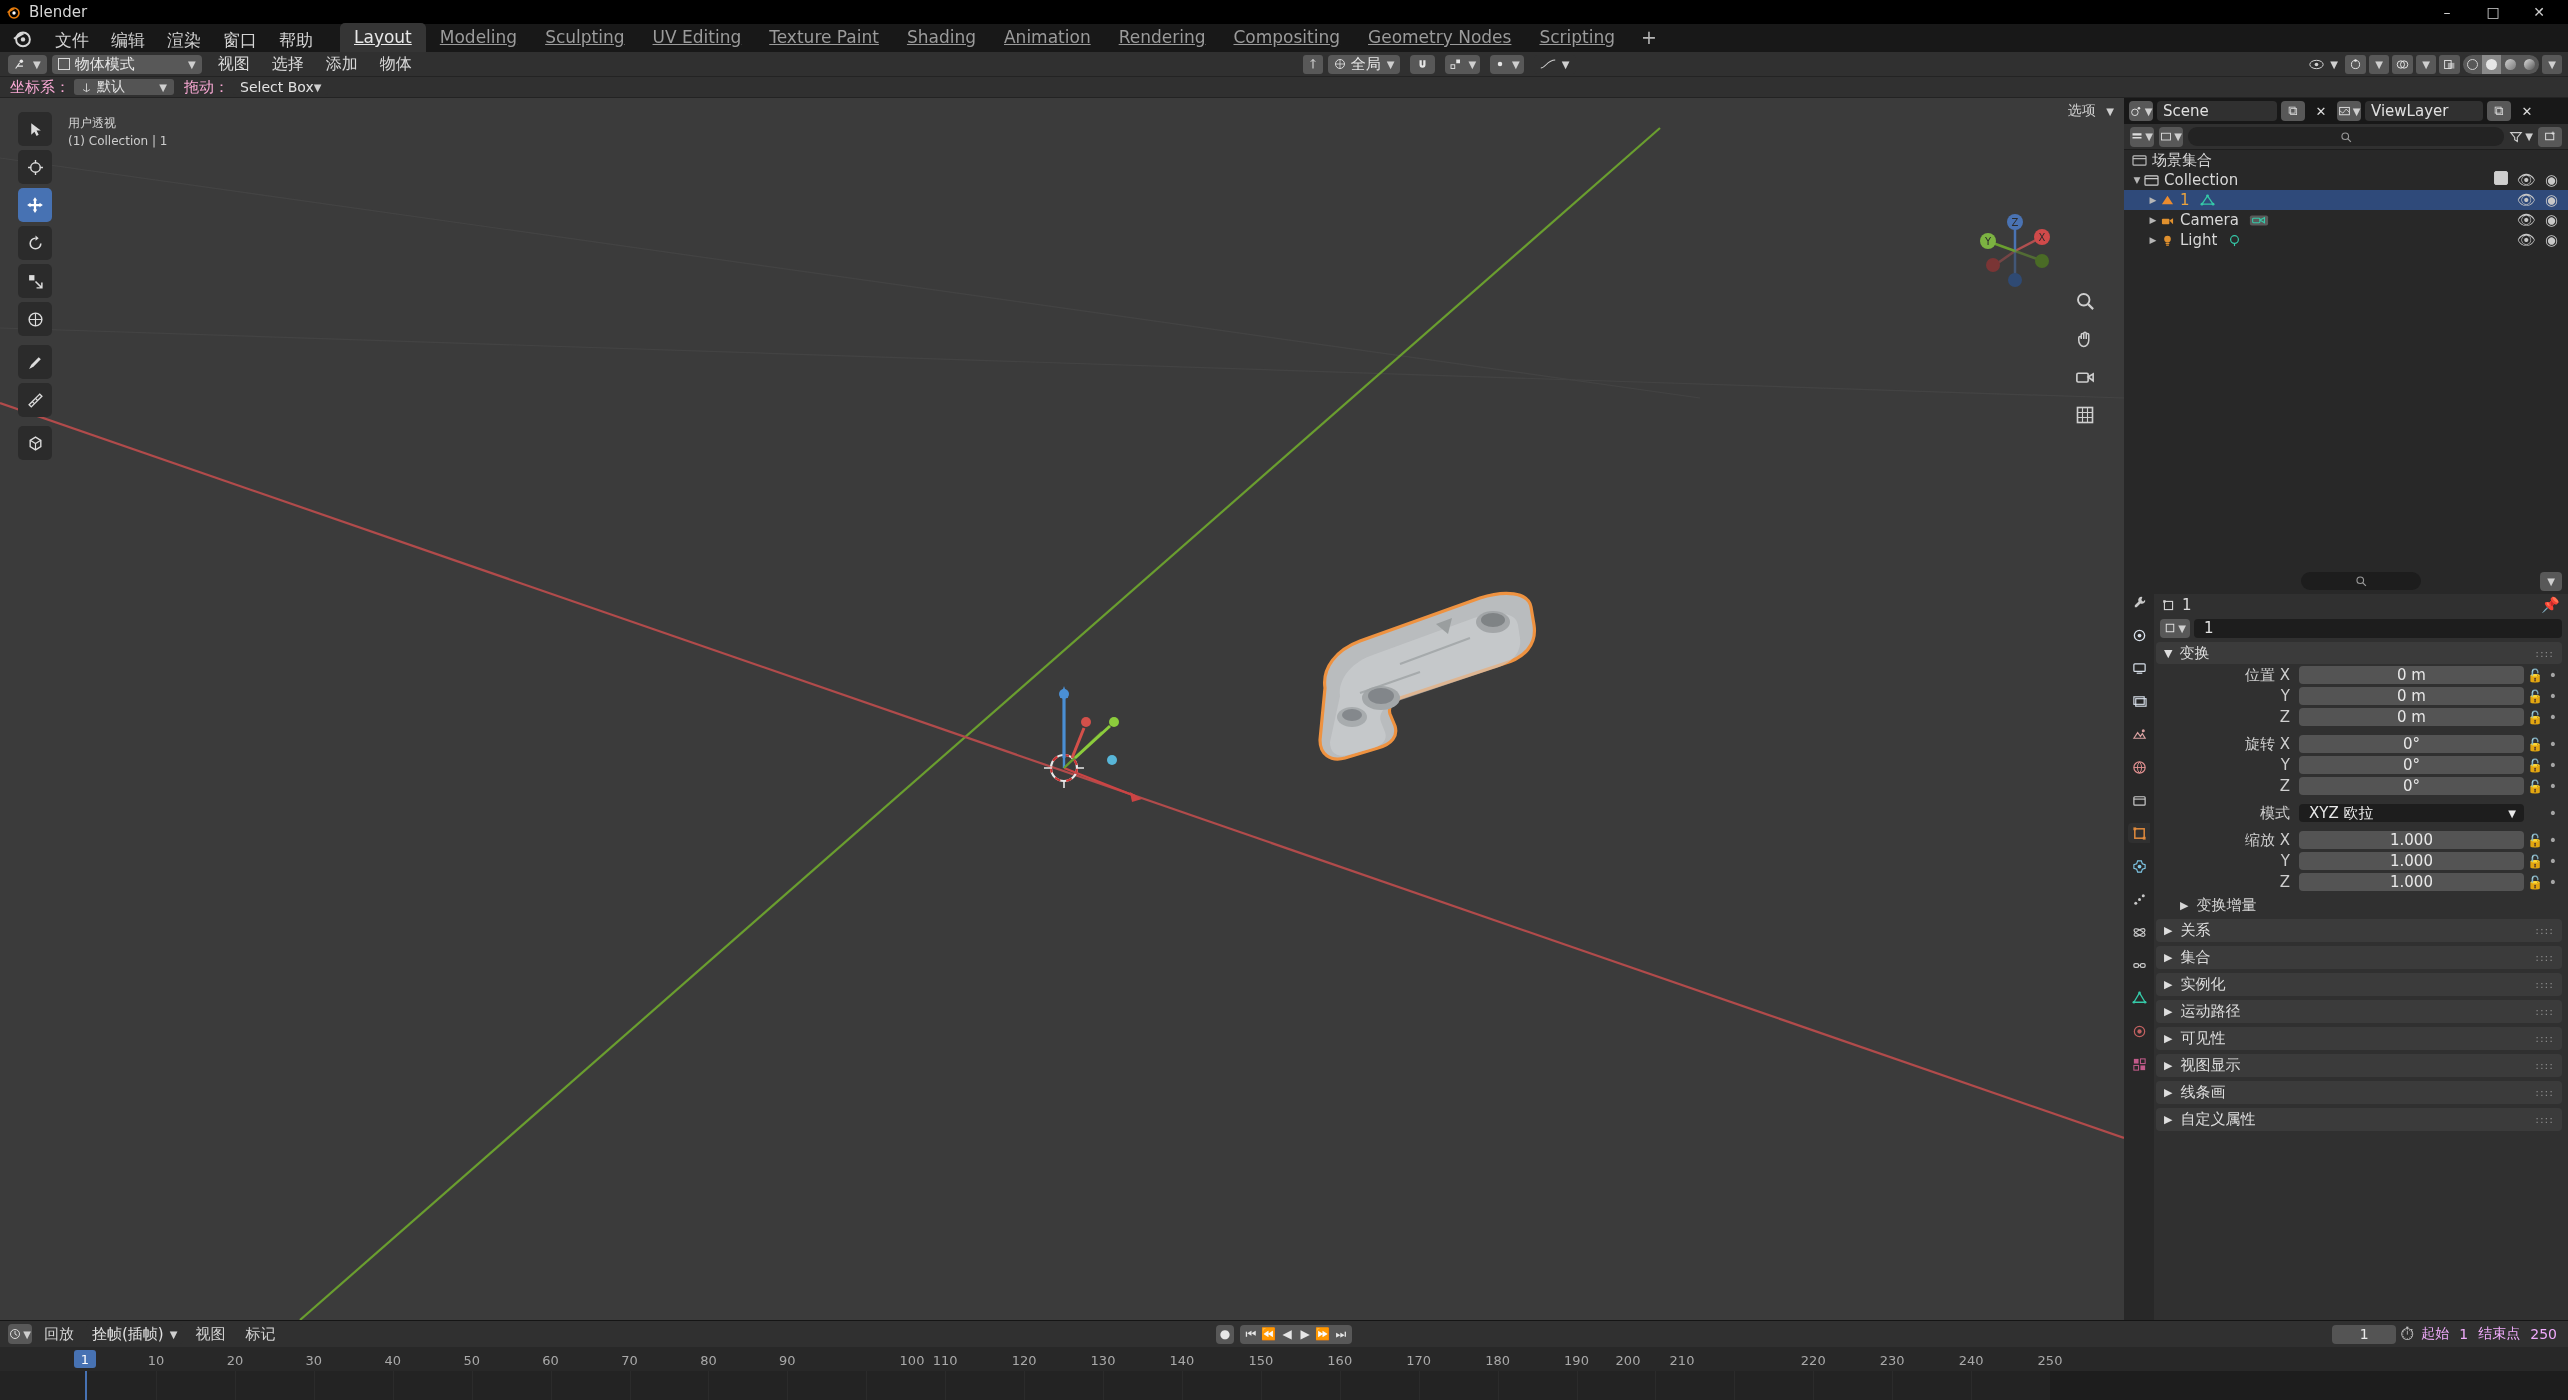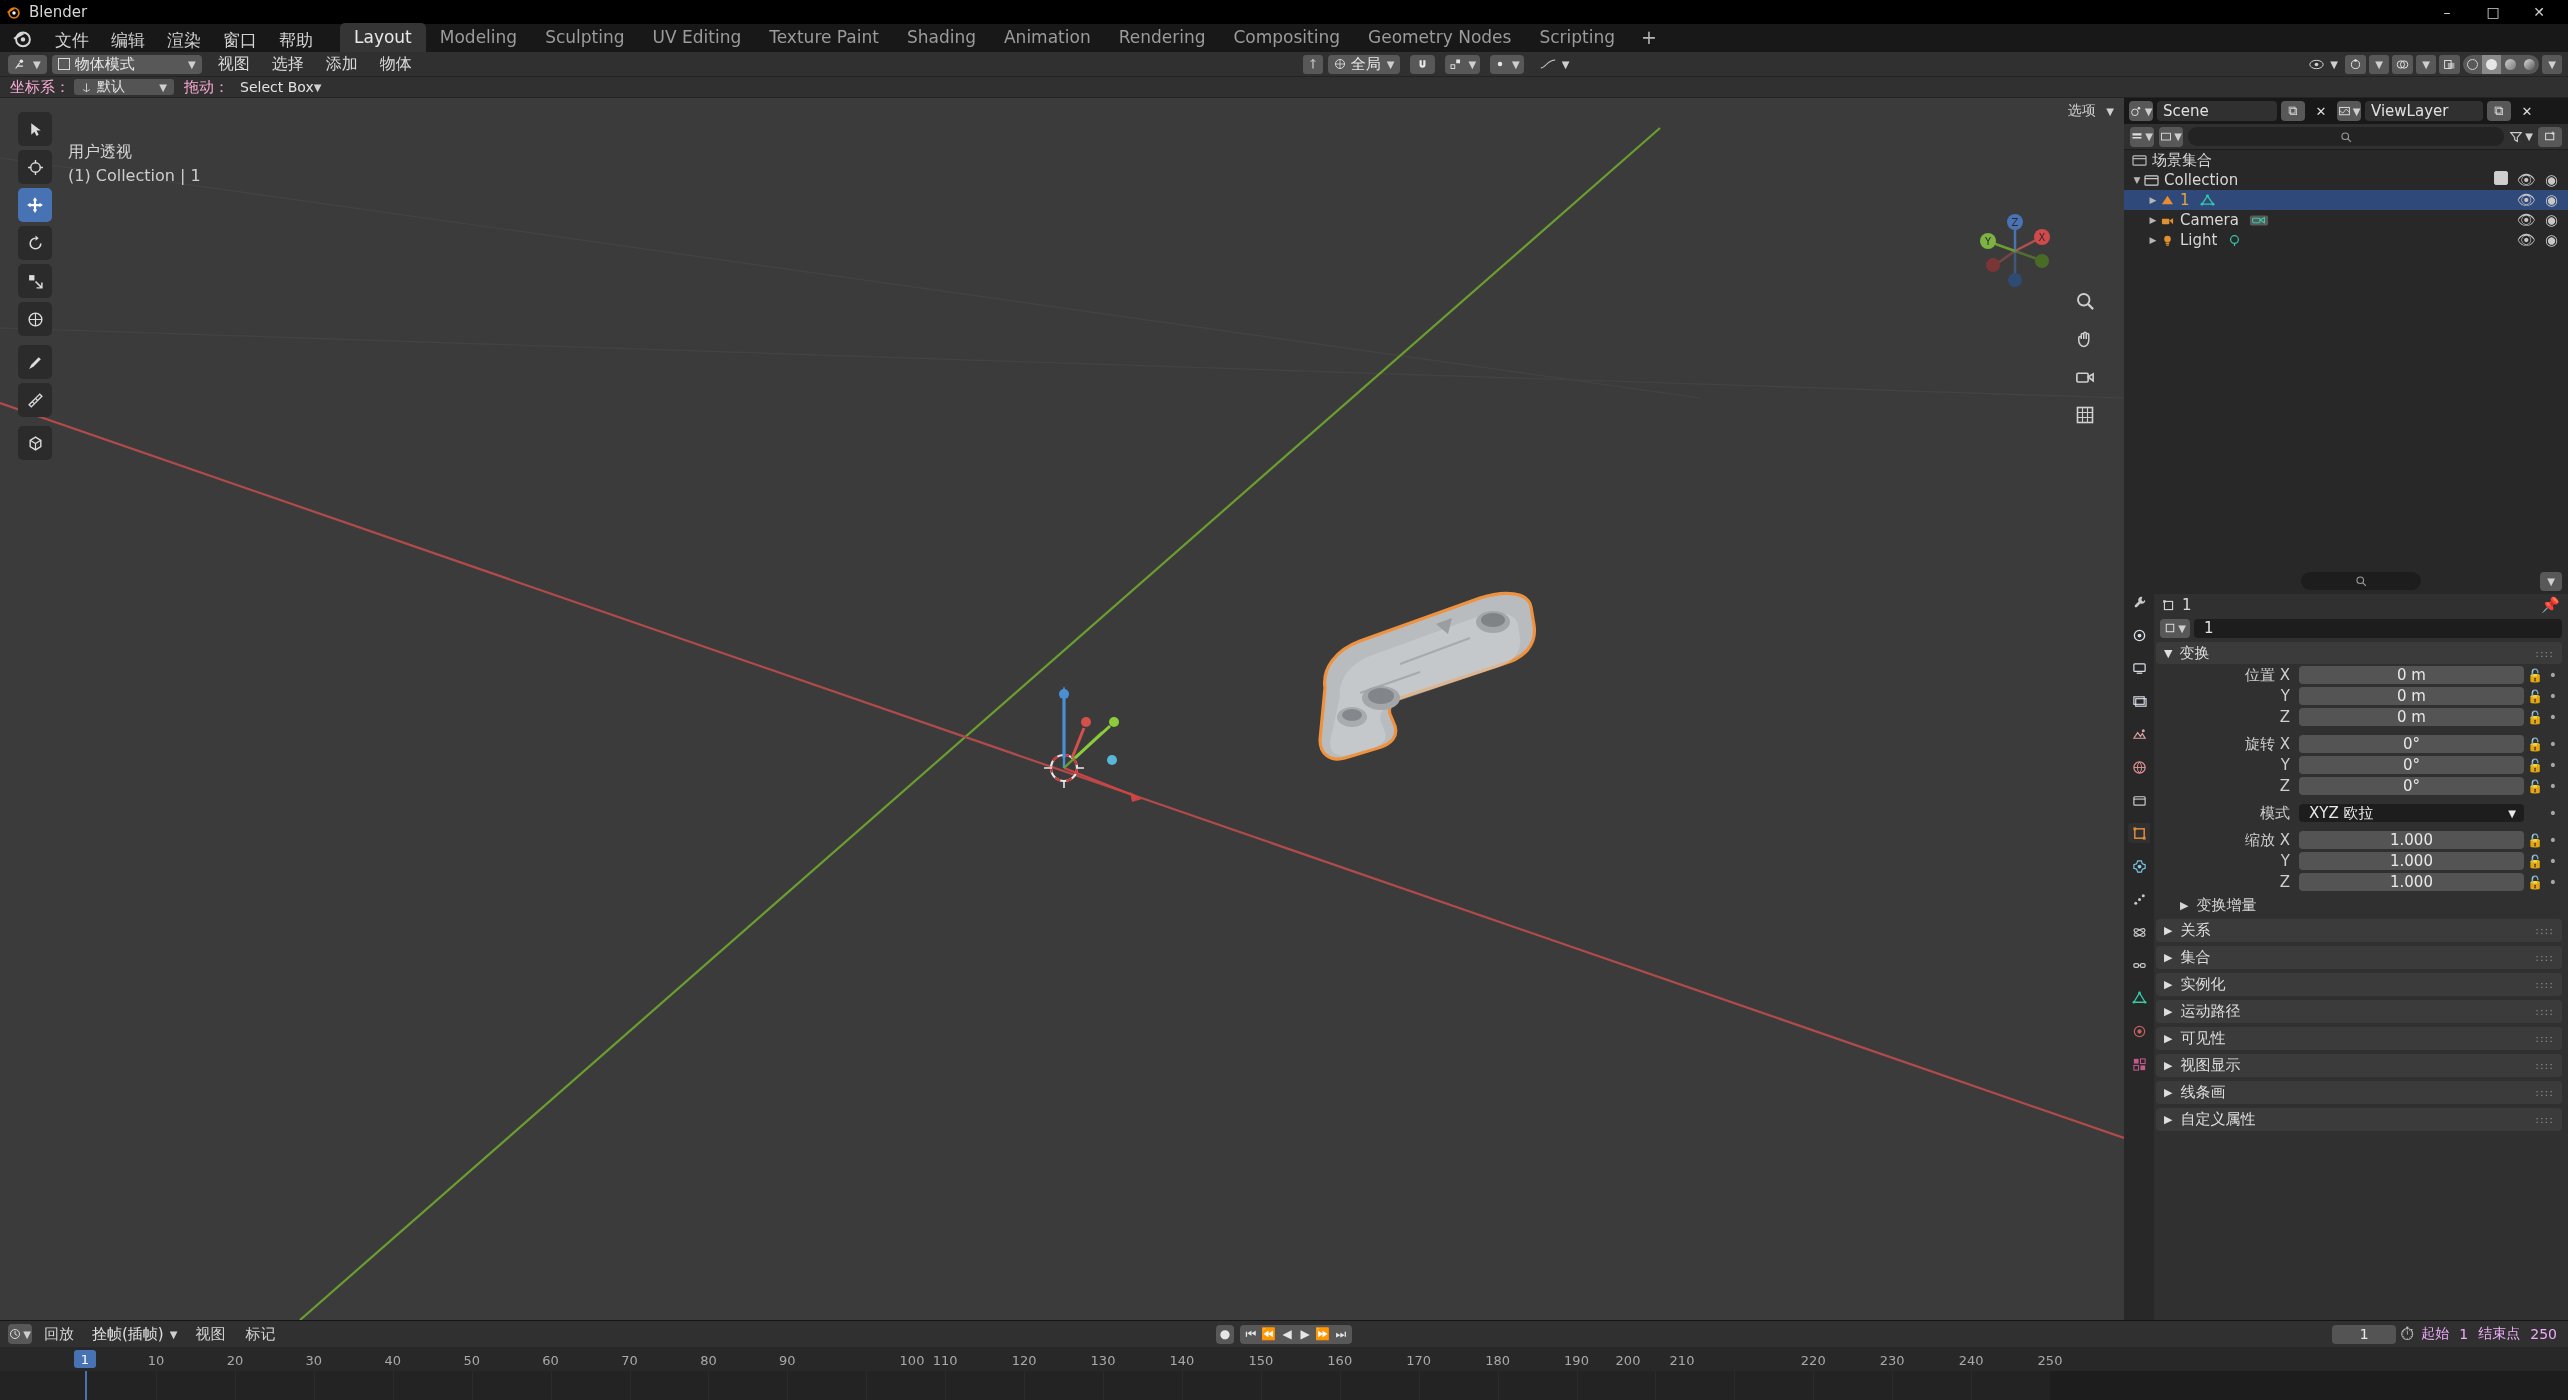--- a/index.html
+++ b/index.html
@@ -16,21 +16,21 @@
   #win-controls .wbtn { width:46px; height:24px; display:flex; align-items:center;
       justify-content:center; font-size:14px; color:#cfcfcf; }
 
   
   #topbar { height:28px; background:#181818; display:flex; align-items:flex-end;
             padding-left:8px; }
   #topbar .logo { width:22px; height:22px; margin:0 10px 3px 4px; }
   .menu-item { font-size:17px; color:#d3d3d3; padding:0 11px 0; cursor:default; }
   #tabs { display:flex; align-items:flex-end; margin-left:16px; }
   .ws-tab { font-size:17px; color:#9b9b9b; padding:4px 14px 5px; border-radius:5px 5px 0 0;
-            white-space:nowrap; }
+            white-space:nowrap;text-decoration:underline; }
   .ws-tab.active { background:#353535; color:#e8e8e8; }
   .ws-plus { color:#b5b5b5; font-size:19px; padding:2px 12px 4px; }
 
   
   #vp-header { height:25px; background:#303030; display:flex; align-items:center;
                padding-left:8px; border-bottom:1px solid #232323; position:relative; }
   .hdr-box { display:flex; align-items:center; height:19px; background:#585858;
              border-radius:4px; padding:0 6px; margin-right:5px; font-size:15px; color:#e6e6e6; }
   .hdr-box.dark { background:#303030; }
   .hdr-txt { font-size:16px; color:#d8d8d8; padding:0 11px; }
@@ -51,22 +51,22 @@
                      align-items:center; padding:0 7px; font-size:14px; color:#e2e2e2; margin:0 10px 0 4px;}
   #tool-row .lbl { color:#f9a8d4; }
 
   
   #main { position:relative; height:1222px; display:flex; background:#1d1d1d; }
 
   
   #viewport { position:relative; width:2124px; height:1222px; overflow:hidden;
               background:#3c3c3c; }
   #vp-canvas { position:absolute; inset:0; }
-  #vp-overlay-text { position:absolute; left:68px; top:16px; font-size:16px;
-                     color:#d5d5d5; line-height:1.5; pointer-events:none;margin-top:26px; }
+  #vp-overlay-text { position:absolute; left:68px; top:16px; font-size:12px;
+                     color:#d5d5d5; line-height:1.5; pointer-events:none; }
   #vp-overlay-text .l2 { color:#cdcdcd; }
 
   
   #vp-toolbar { position:absolute; left:18px; top:14px; width:34px;
                 display:flex; flex-direction:column; gap:4px; }
   .tool-btn { width:34px; height:34px; background:#2b2b2b; border-radius:5px;
               display:flex; align-items:center; justify-content:center; }
   .tool-btn.active { background:#4772b3; }
   .tool-btn svg { display:block; }
 

